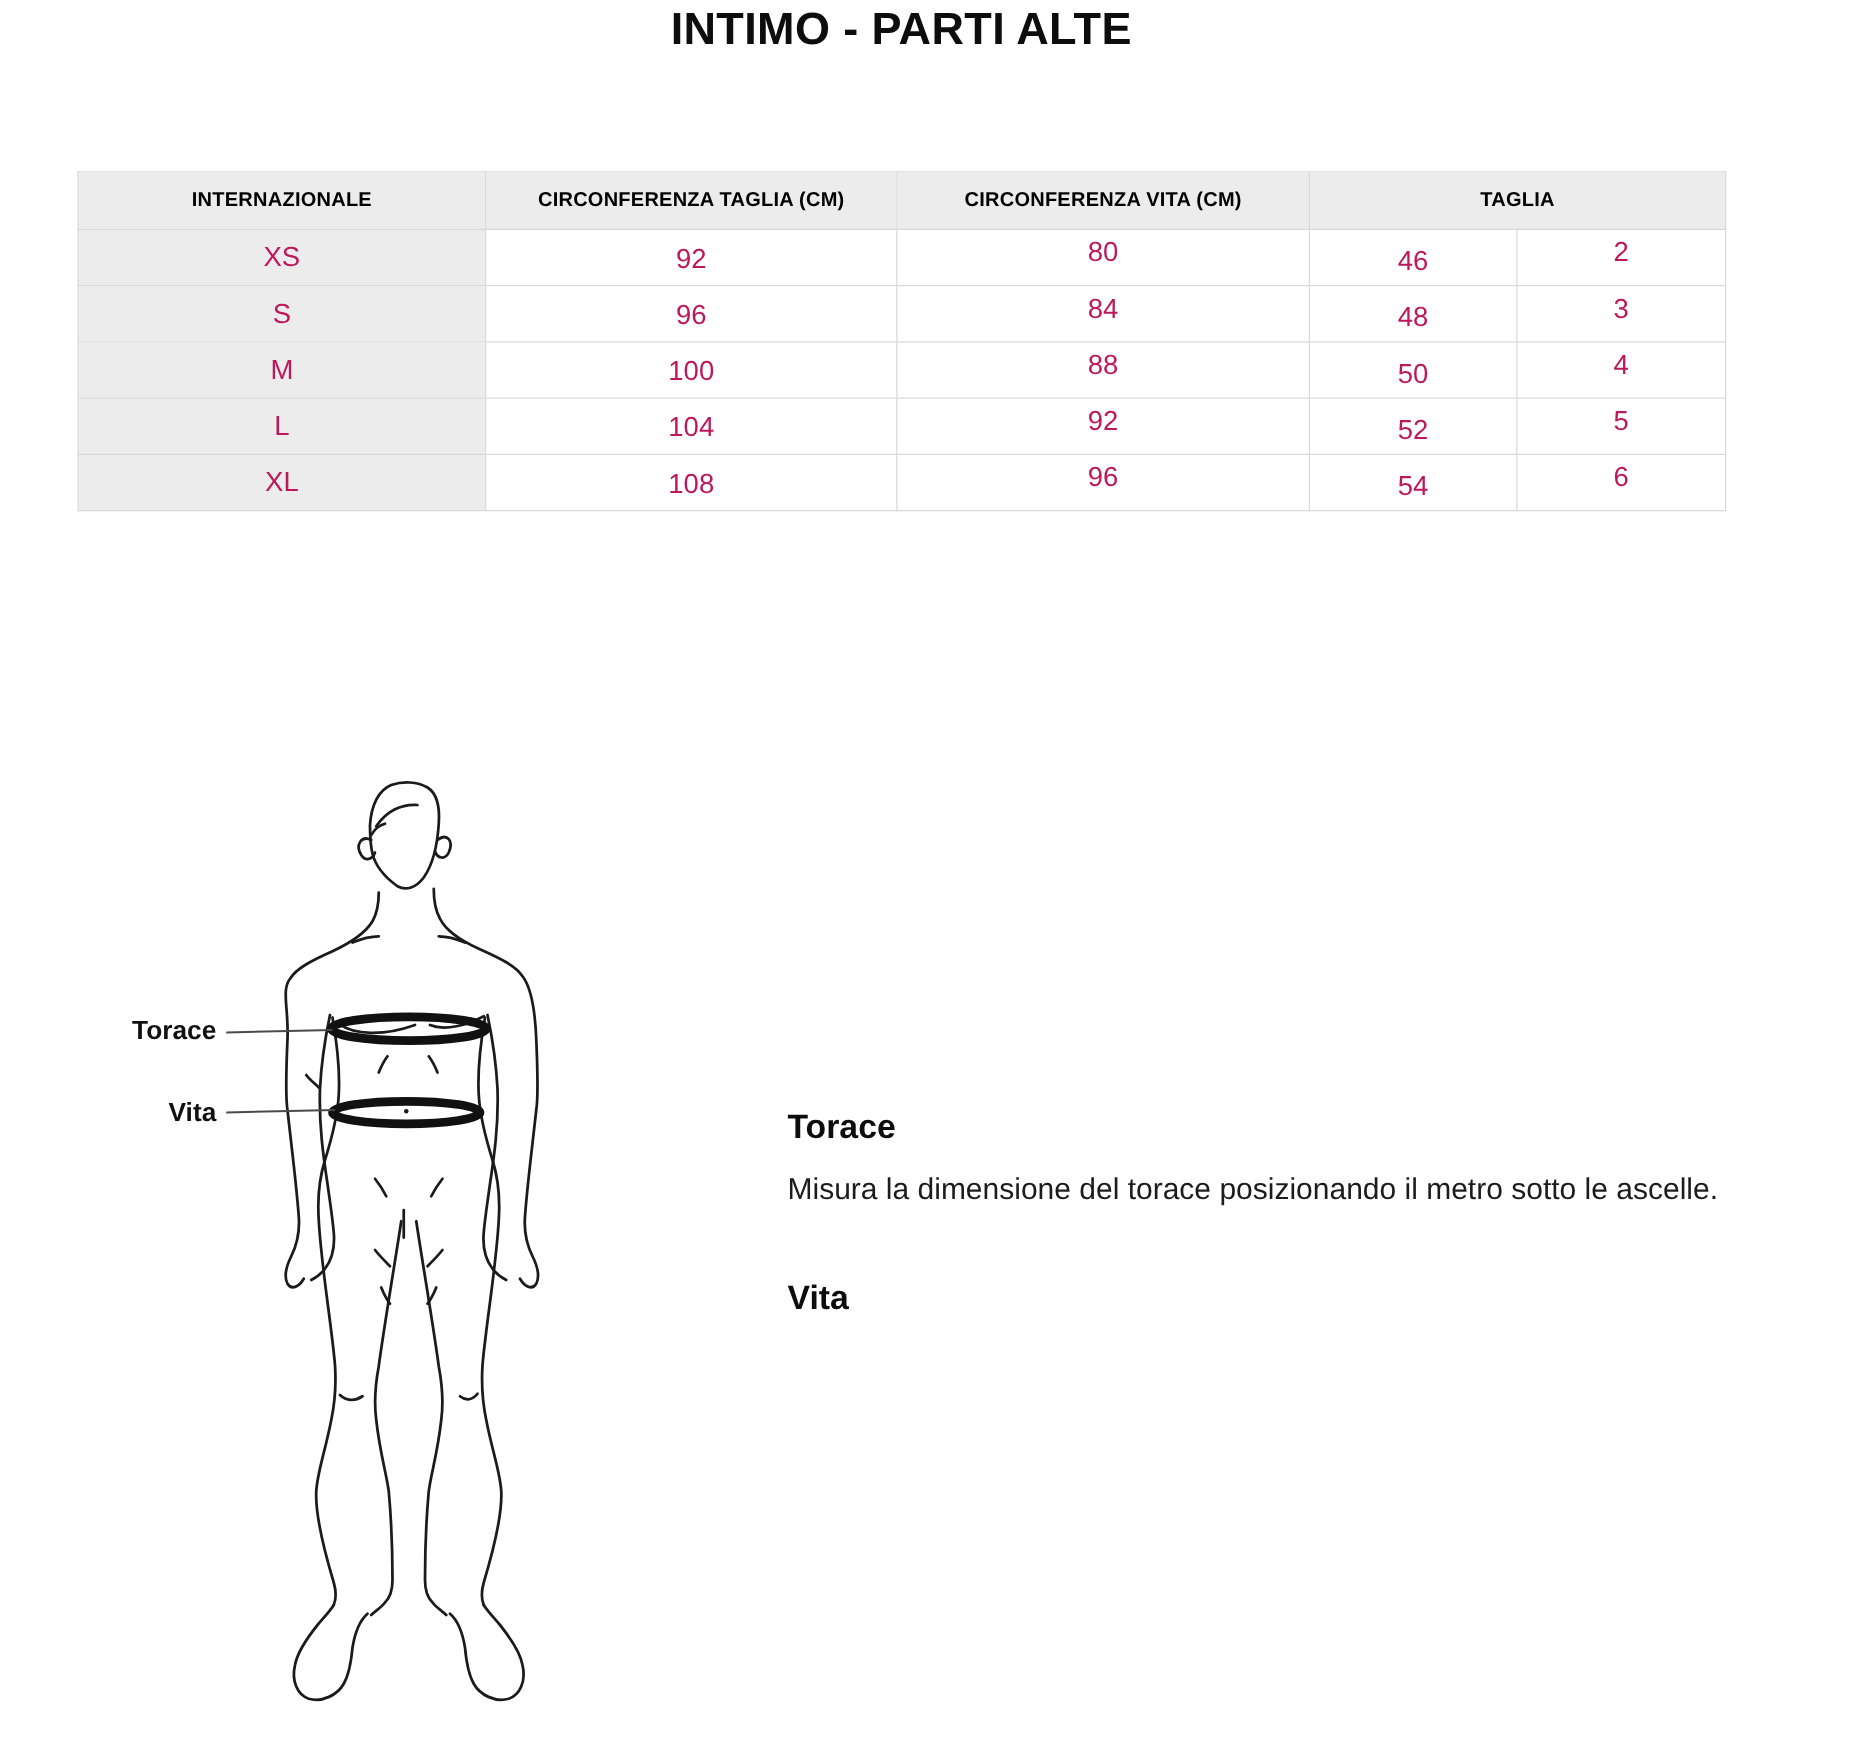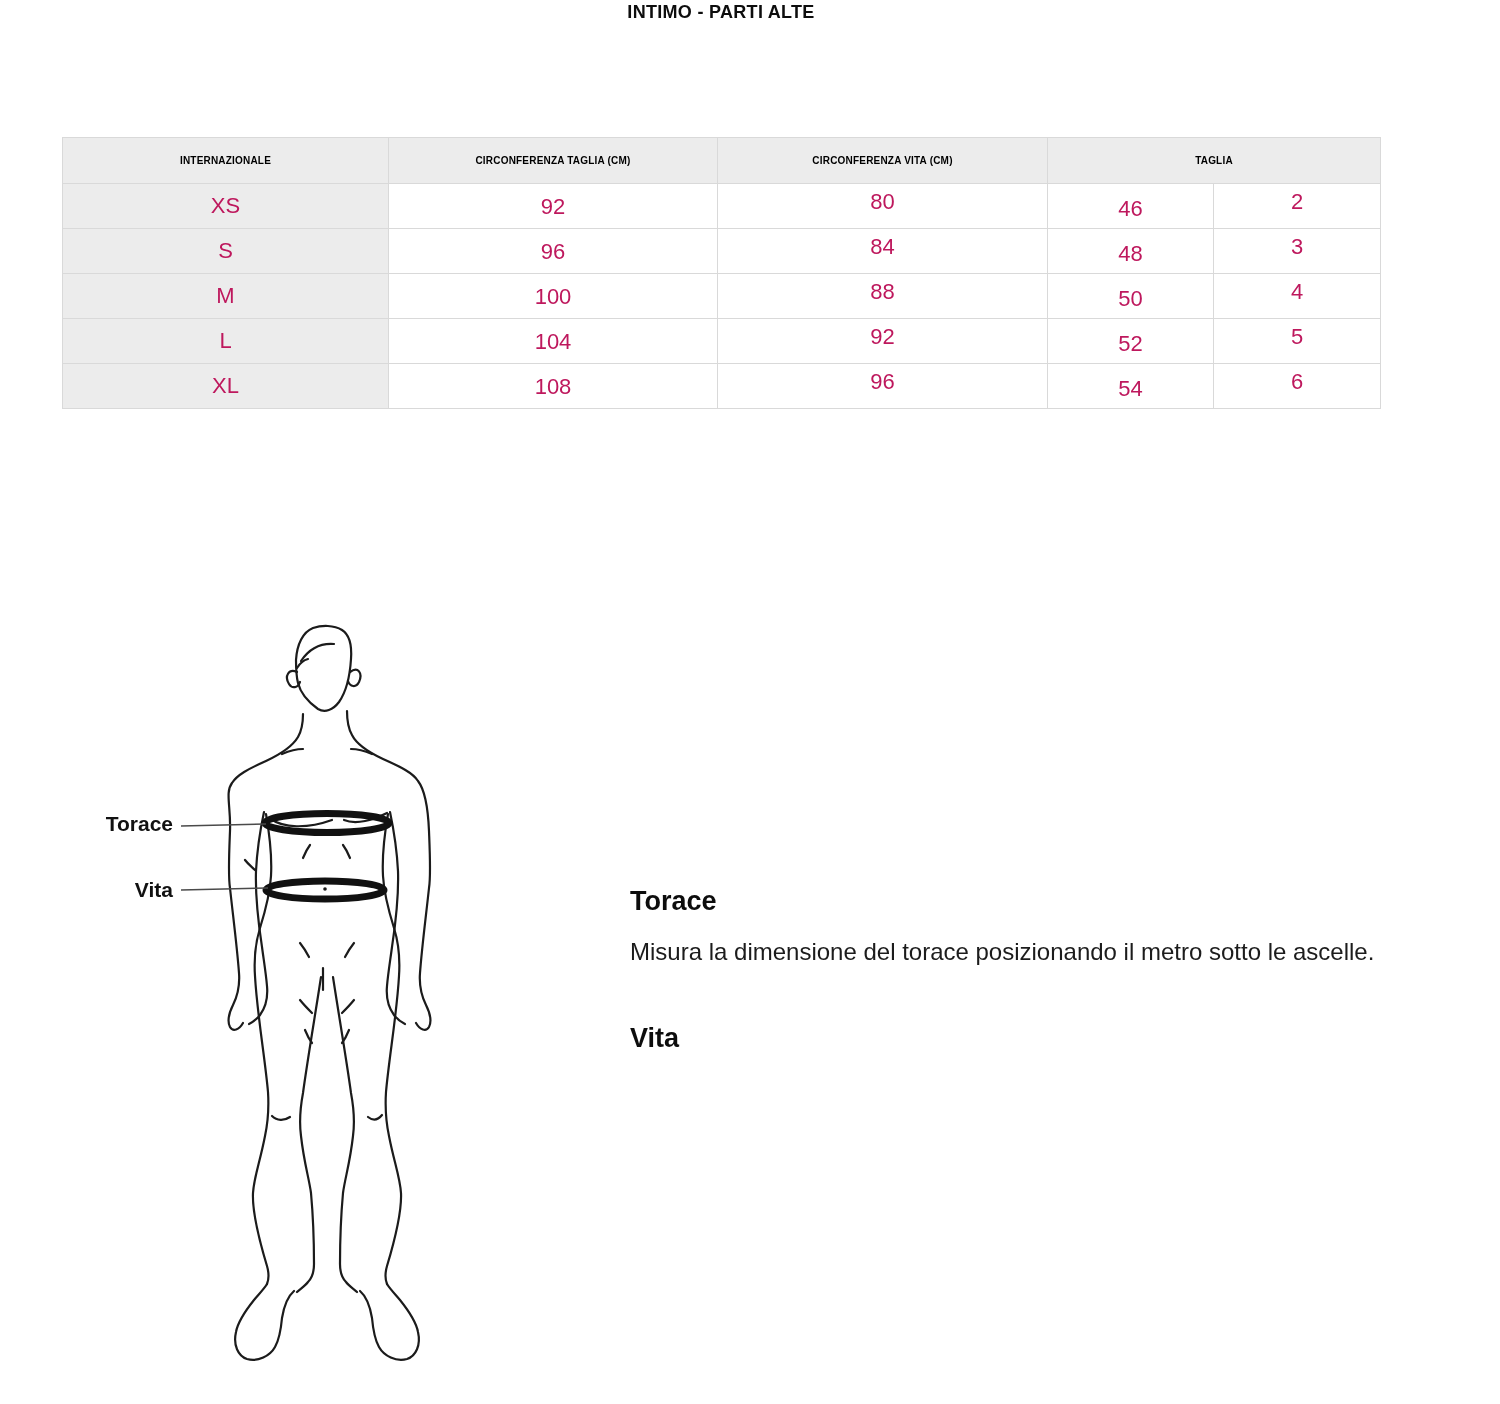--- a/index.html
+++ b/index.html
@@ -7,36 +7,36 @@
     position:relative; width:1500px; height:1404px;
     background:#ffffff; overflow:hidden;
     font-family:"Liberation Sans","DejaVu Sans",sans-serif;
     color:#111111;
   }
 
   
   .page-title {
     position:absolute; left:62px; top:2px; width:1318px;
     margin:0; text-align:center;
-    font-size:18px; font-weight:bold; letter-spacing:.3px; color:#0d0d0d;
+    font-size:36px; font-weight:bold; letter-spacing:.3px; color:#0d0d0d;
   }
 
   
   table.size-table {
     position:absolute; left:62px; top:137px; width:1318px;
     border-collapse:collapse; table-layout:fixed;
   }
   table.size-table th, table.size-table td {
     border:1px solid #d9d9d9; text-align:center; padding:0;
     overflow:hidden; white-space:nowrap;
   }
   table.size-table thead tr { height:46px; }
   table.size-table tbody tr { height:45px; }
   table.size-table th {
-    background:#ececec; font-size:10px; font-weight:bold;
+    background:#ececec; font-size:16px; font-weight:bold;
     letter-spacing:.2px; color:#000;
   }
   table.size-table td { font-size:22px; font-weight:400; color:#be185d; background:#fff; }
   table.size-table td.shade { background:#ececec; }
   td span { display:inline-block; position:relative; }
   td.c2 span { top:1px; }
   td.c3 span { top:-4px; }
   td.c4 span { top:3px; }
   td.c5 span { top:-4px; }
 

